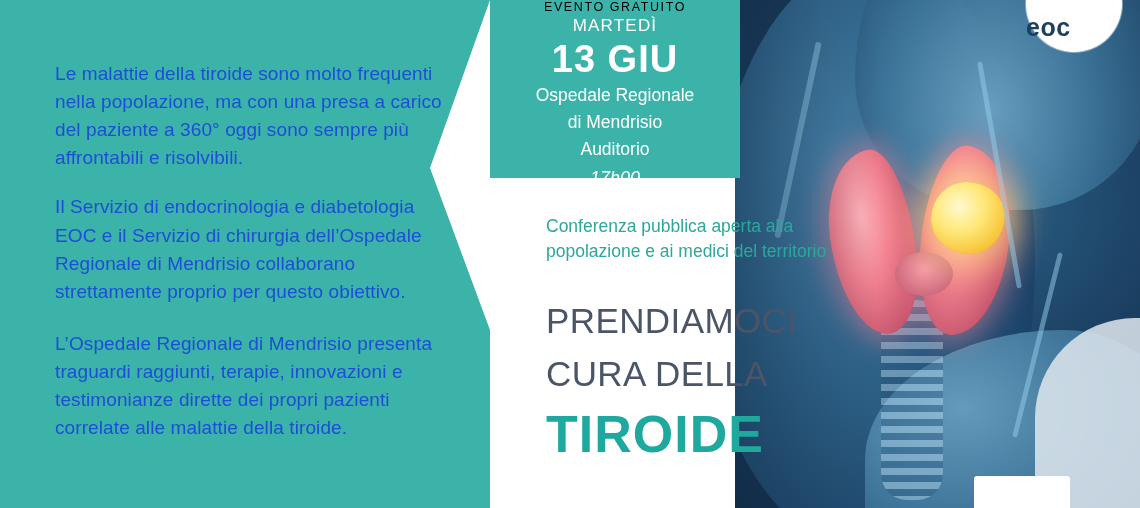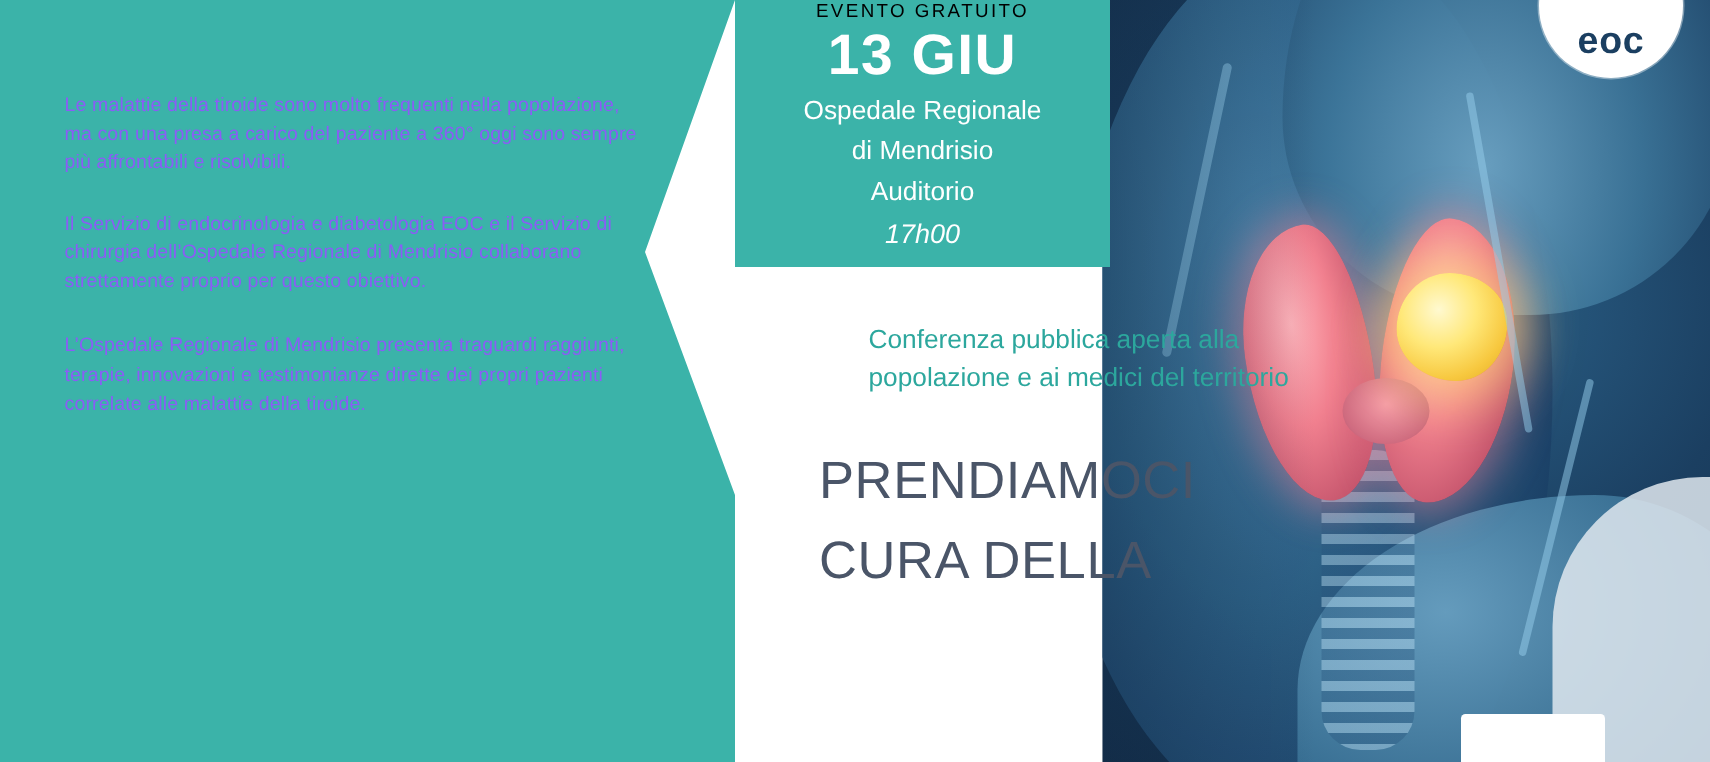--- a/index.html
+++ b/index.html
@@ -29,24 +29,24 @@
   .teal-notch {
     position: absolute;
     left: 430px; top: 0;
     width: 120px; height: 508px;
     background: #ffffff;
     clip-path: polygon(60px 0, 120px 0, 120px 508px, 60px 508px, 60px 330px, 0 168px, 60px 0);
   }
 
   .left-text {
     position: absolute;
-    left: 43px; top: 60px;
+    left: 55px; top: 60px;
     width: 390px;
-    color: #8b5cf6;
-    font-size: 13px;
+    color: #1d4ed8;
+    font-size: 19px;
     line-height: 1.48;
     letter-spacing: 0.1px;
   }
   .left-text p { margin-bottom: 21px; }
   .left-text p:last-child { margin-bottom: 0; margin-top: 24px; }
 
   
   .photo {
     position: absolute;
     left: 735px; top: 0;
@@ -206,21 +206,20 @@
   .centre {
     position: absolute;
     left: 546px; top: 214px;
     width: 330px;
   }
   .subhead {
     color: #2ca79d;
     font-size: 17.5px;
     line-height: 1.42;
     margin-bottom: 36px;
-    margin-left: 33px;
   }
   .headline {
     color: #4a5568;
     font-size: 35px;
     line-height: 1.18;
     letter-spacing: 0.4px;
   }
   .headline .hl-line { display: block; margin-top: 12px; }
   .headline-accent {
     display: block;
@@ -237,21 +236,20 @@
     right: 18px; top: -44px;
     width: 96px; height: 96px;
     background: #ffffff;
     border-radius: 50%;
     box-shadow: 0 0 0 1px rgba(255,255,255,0.4);
   }
   .logo-text {
     position: absolute;
     left: 0; bottom: 10px;
     width: 96px;
-    text-align: center;
     font-size: 25px;
     font-weight: bold;
     color: #1b3f61;
     letter-spacing: 0.5px;
   }
 
   
   .bottom-card {
     position: absolute;
     right: 70px; bottom: -8px;
@@ -289,32 +287,34 @@
     <div class="photo-veil"></div>
   </div>
 
   <div class="teal-notch"></div>
 
   <div class="top-banner"></div>
   <div class="top-banner-fill"></div>
 
   <div class="event-block">
     <div class="event-kicker">EVENTO GRATUITO</div>
+    <div class="event-day">MARTEDÌ</div>
     <div class="event-date">13 GIU</div>
     <div class="event-line">Ospedale Regionale</div>
     <div class="event-line">di Mendrisio</div>
     <div class="event-line">Auditorio</div>
     <div class="event-time">17h00</div>
   </div>
 
   <div class="centre">
     <div class="subhead">Conferenza pubblica aperta alla popolazione e ai medici del territorio</div>
     <div class="headline">
       <span class="hl-line">PRENDIAMOCI</span>
       <span class="hl-line">CURA DELLA</span>
+      <span class="headline-accent">TIROIDE</span>
     </div>
   </div>
 
   <div class="logo">
     <div class="logo-text">eoc</div>
   </div>
 
   <div class="bottom-card"></div>
 
 </div>

